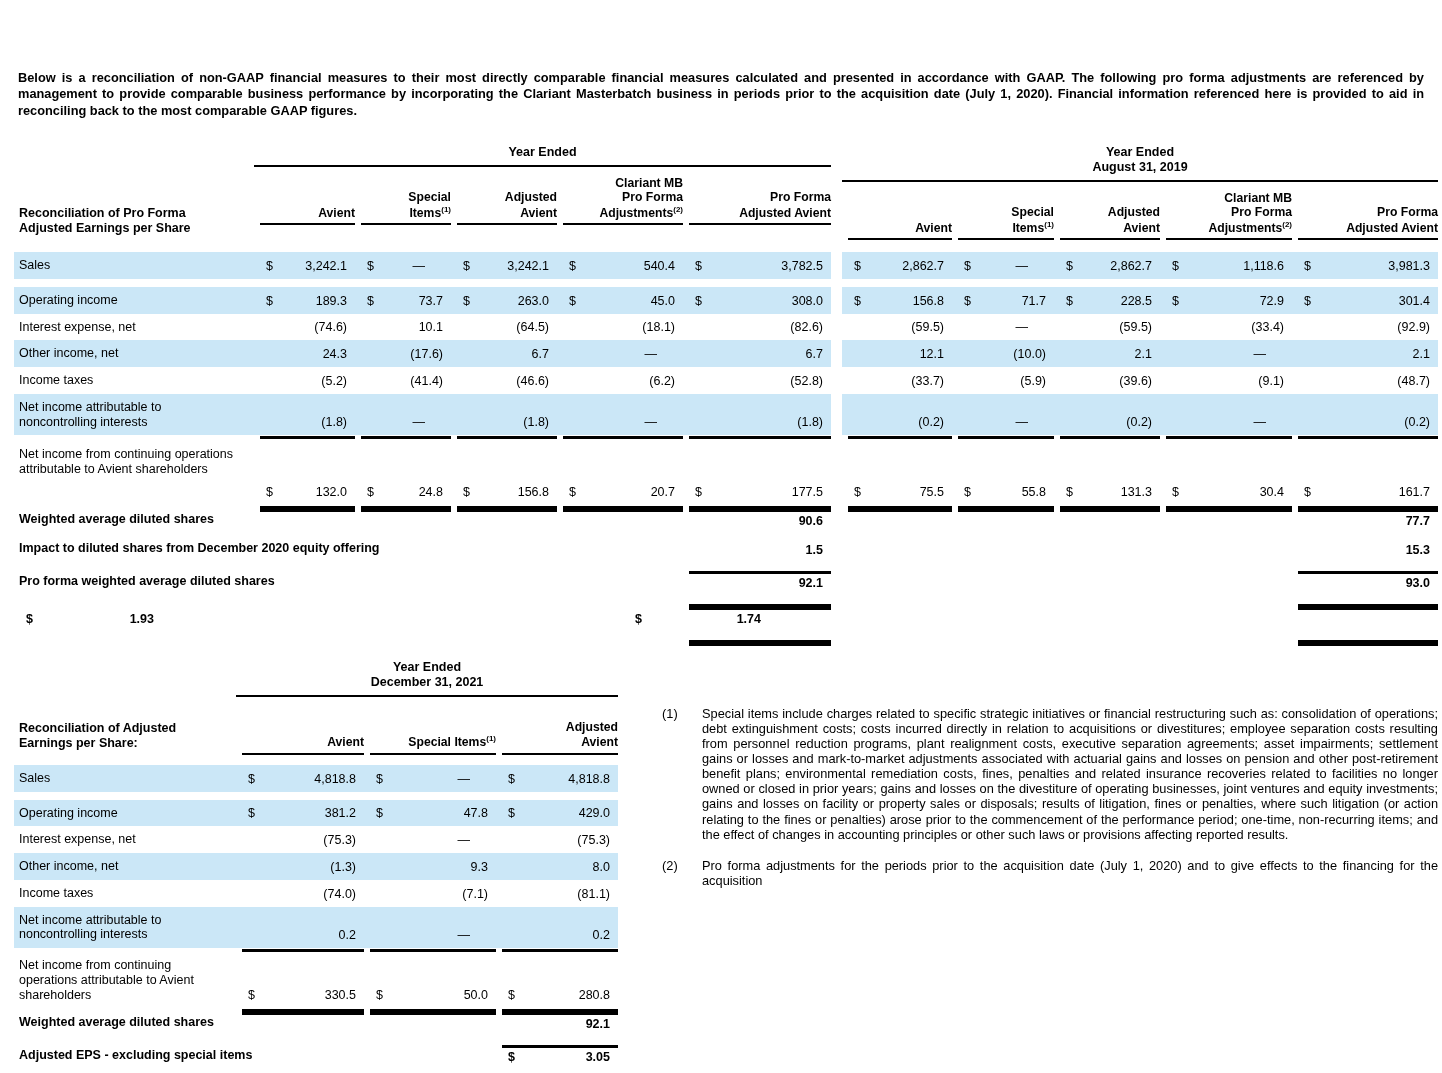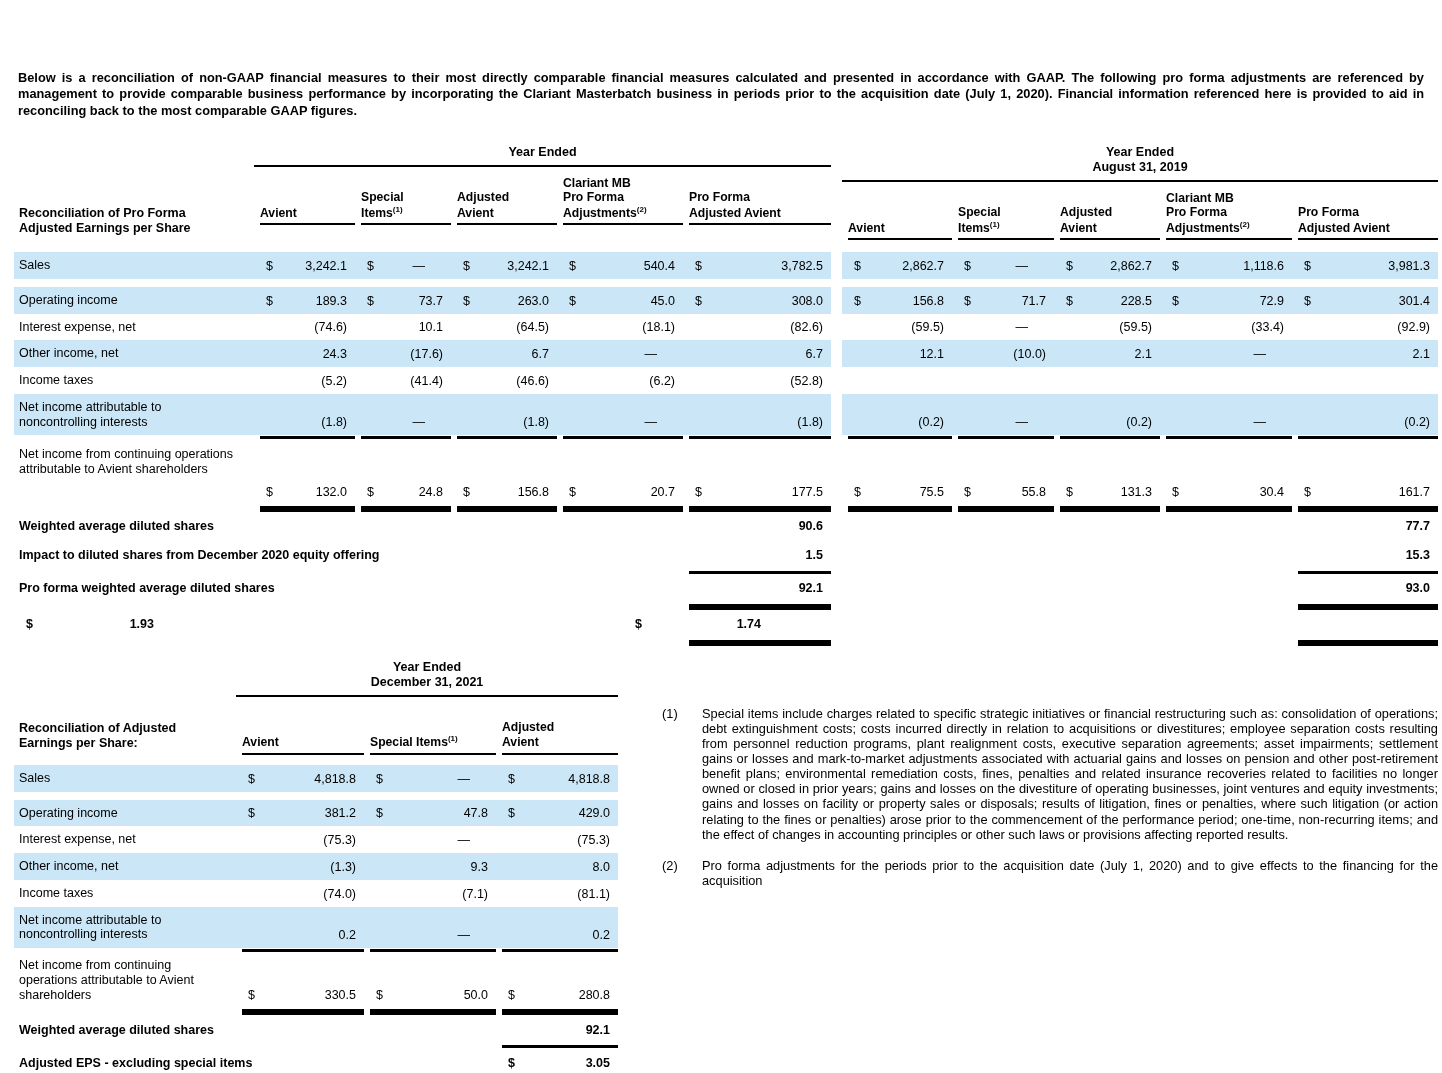--- a/index.html
+++ b/index.html
@@ -24,21 +24,21 @@
   .hgap{width:11px;}
   .hlabel{
     width:240px;display:flex;align-items:flex-end;font-weight:bold;
     line-height:1.2;white-space:pre-line;padding:0 0 4px 5px;box-sizing:border-box;
   }
   .hcols{flex:1;display:flex;flex-direction:column;}
   .gtitle{text-align:center;font-weight:bold;line-height:1.2;}
   .gline{border-top:2.5px solid #000;margin-top:5px;}
   .clabels{display:flex;align-items:flex-end;min-height:58px;}
   .clabel{
-    border-bottom:2.5px solid #000;margin-left:6px;text-align:left;
+    border-bottom:2.5px solid #000;margin-left:6px;text-align:right;
     font-weight:bold;font-size:12.2px;line-height:1.18;padding-bottom:3px;
     box-sizing:border-box;
   }
   .cltext{white-space:pre-line;}
 
   .trow{display:flex;}
   .trow.gapb{margin-top:8px;}
   .band{display:flex;}
   .band.b1{width:817px;}
   .band.b2{width:596px;}
@@ -58,21 +58,21 @@
   .cell.nocur{justify-content:flex-end;}
   .val{text-align:right;}
   .val.dash{padding-right:18px;}
 
   .rrow{display:flex;margin-top:1px;}
   .rrow > div{flex:none;}
   .rule{margin-left:6px;box-sizing:border-box;}
   .rule-s{border-top:3px solid #000;height:0;}
   .rule-d{border-top:3px solid #000;border-bottom:3px solid #000;height:3px;background:#fff;}
 
-  .srow{display:flex;align-items:center;min-height:29px;}
+  .srow{display:flex;align-items:flex-start;min-height:29px;}
   .srow .slabel{font-weight:bold;padding-left:5px;box-sizing:border-box;flex:none;}
   .srow .cell{font-weight:bold;padding-top:2px;padding-bottom:2px;}
 
   
   #bottom{display:flex;margin:14px 0 0 14px;width:1424px;}
   #adjusted{width:604px;flex:none;}
   #adjusted .hdr{margin-bottom:10px;}
   #adjusted .hb1{width:604px;}
   #adjusted .hlabel{width:222px;}
   #adjusted .band{width:604px;}
@@ -338,20 +338,37 @@
           <span class="val">(46.6)</span>
         </div>
         <div class="cell nocur" style="width: 120px;">
           <span class="val">(6.2)</span>
         </div>
         <div class="cell nocur" style="width: 142px;">
           <span class="val">(52.8)</span>
         </div>
       </div>
       <div class="rgap"></div>
+      <div class="band b2">
+        <div class="cell nocur" style="width: 104px;">
+          <span class="val">(33.7)</span>
+        </div>
+        <div class="cell nocur" style="width: 96px;">
+          <span class="val">(5.9)</span>
+        </div>
+        <div class="cell nocur" style="width: 100px;">
+          <span class="val">(39.6)</span>
+        </div>
+        <div class="cell nocur" style="width: 126px;">
+          <span class="val">(9.1)</span>
+        </div>
+        <div class="cell nocur" style="width: 140px;">
+          <span class="val">(48.7)</span>
+        </div>
+      </div>
     </div>
     <div class="trow vend">
       <div class="band b1 shade">
         <div class="rlabel">Net income attributable to
 noncontrolling interests</div>
         <div class="cell nocur" style="width: 95px;">
           <span class="val">(1.8)</span>
         </div>
         <div class="cell nocur" style="width: 90px;">
           <span class="val dash">—</span>

